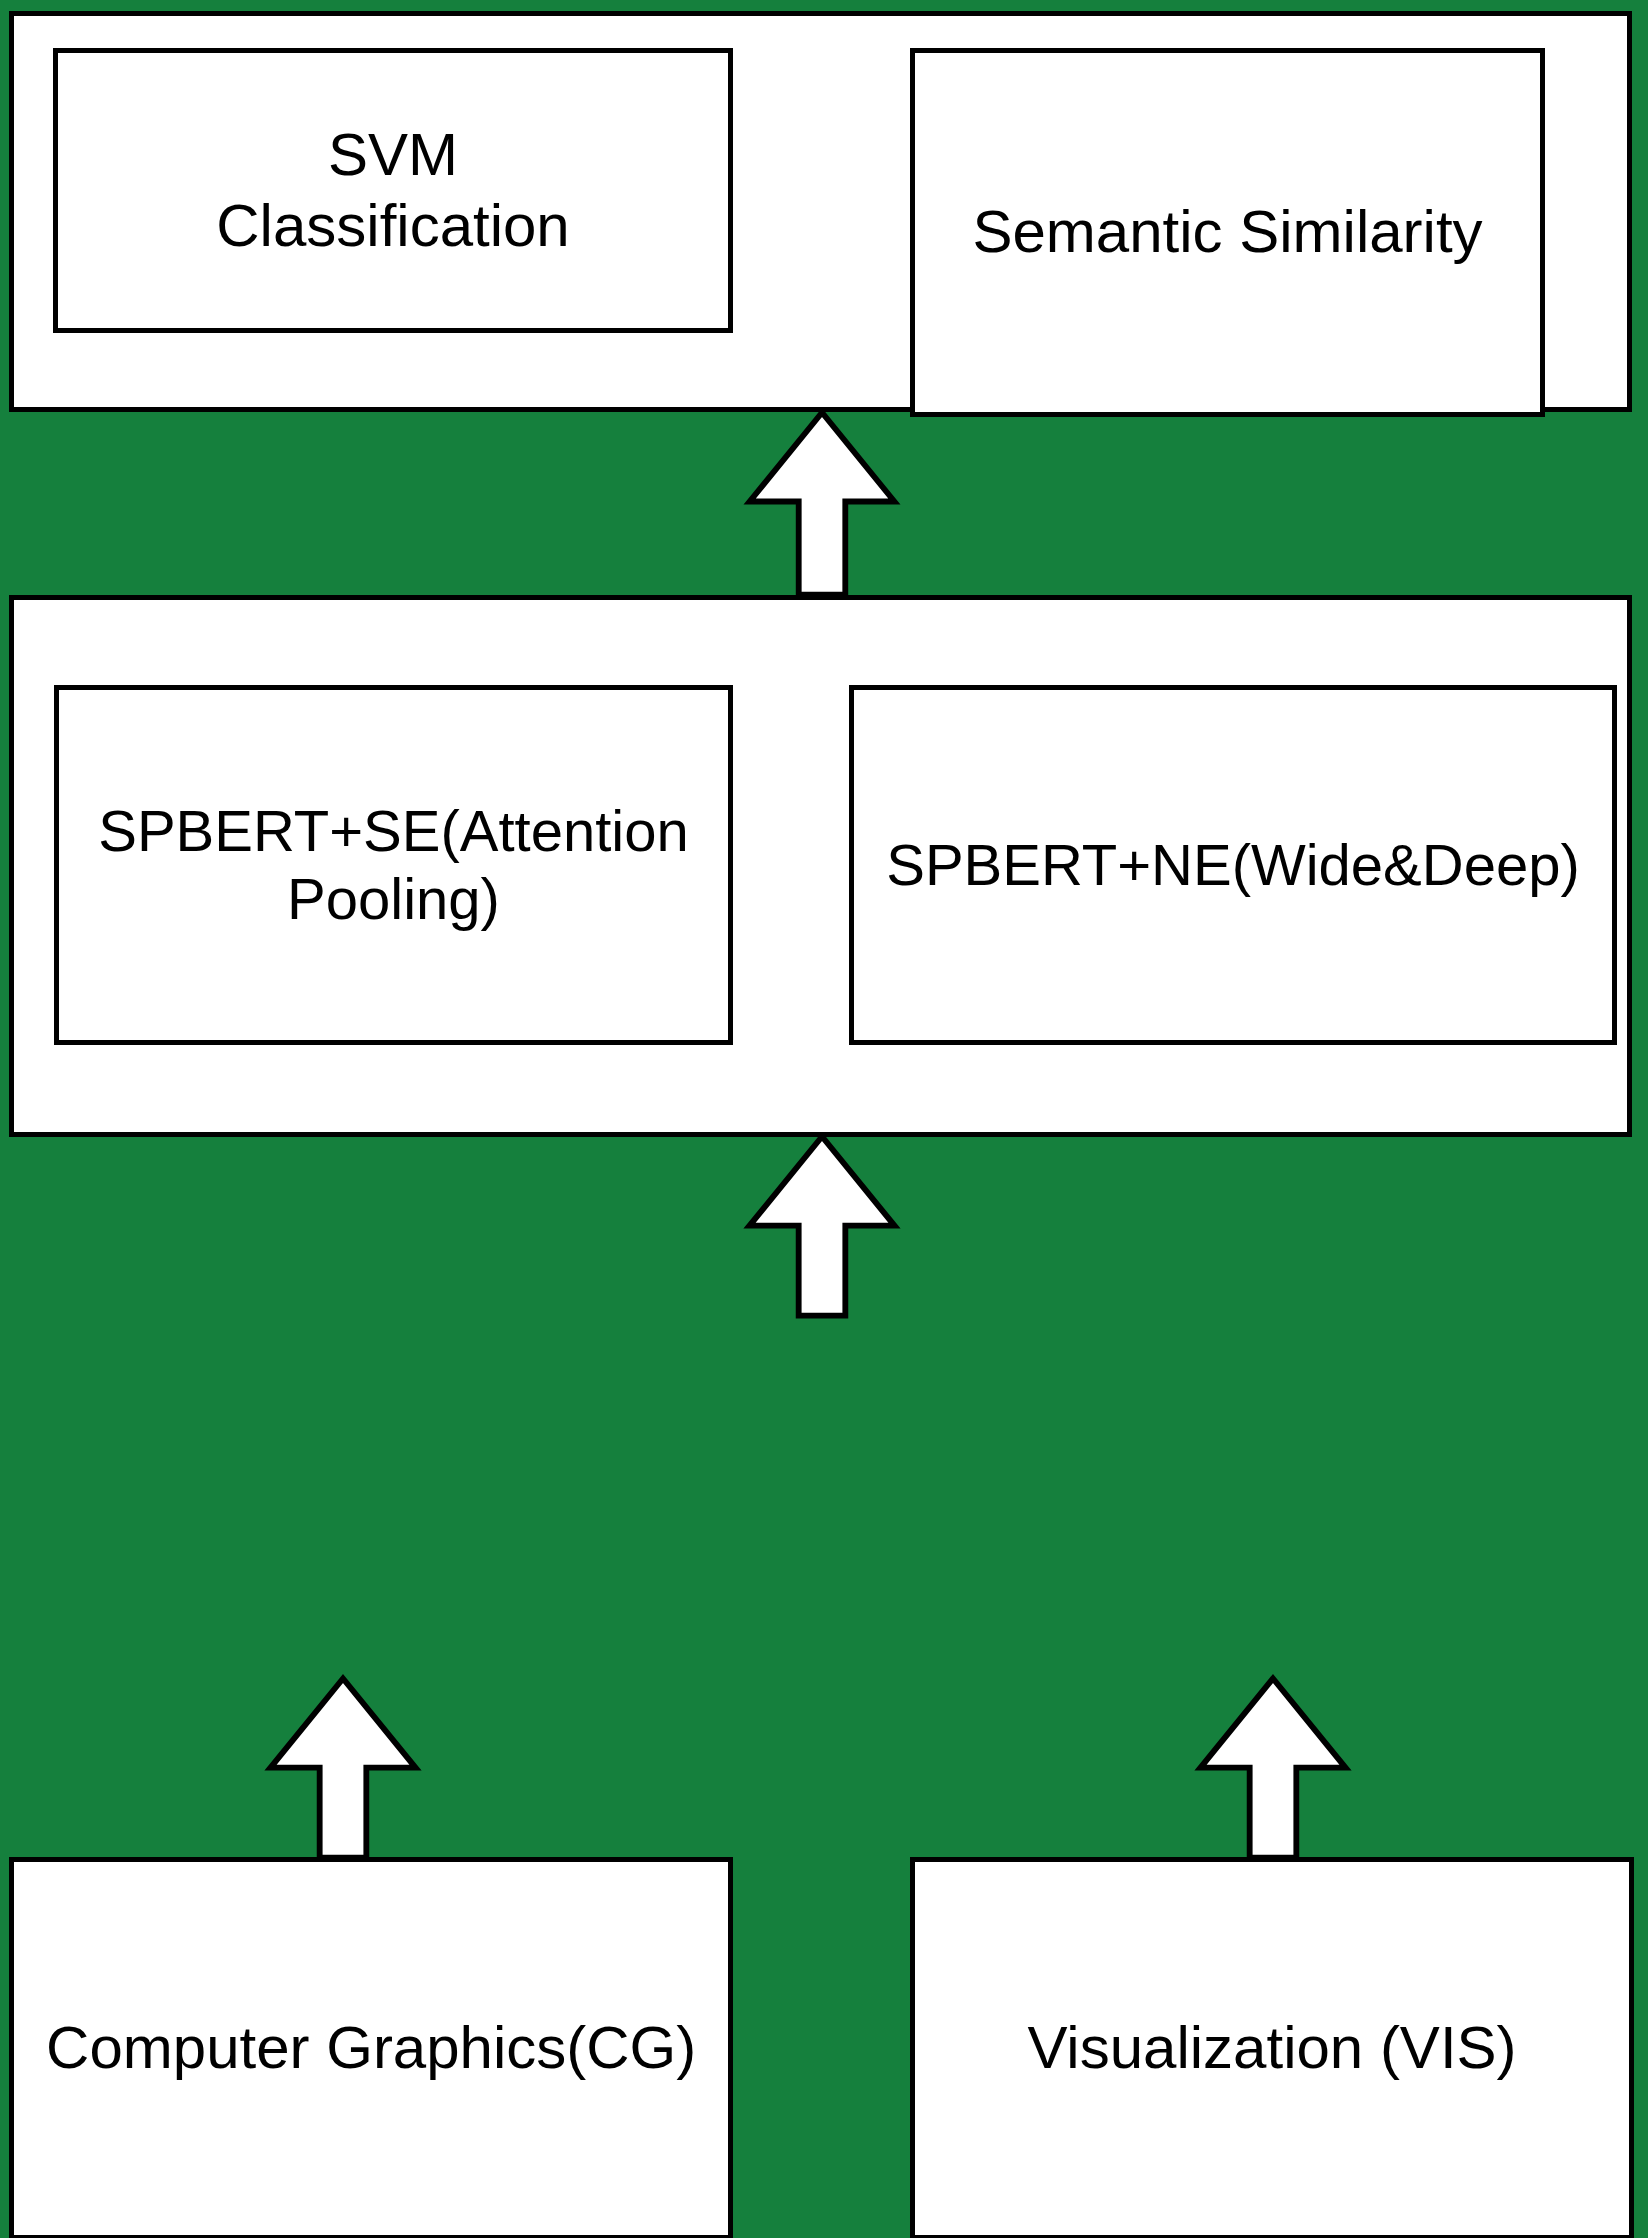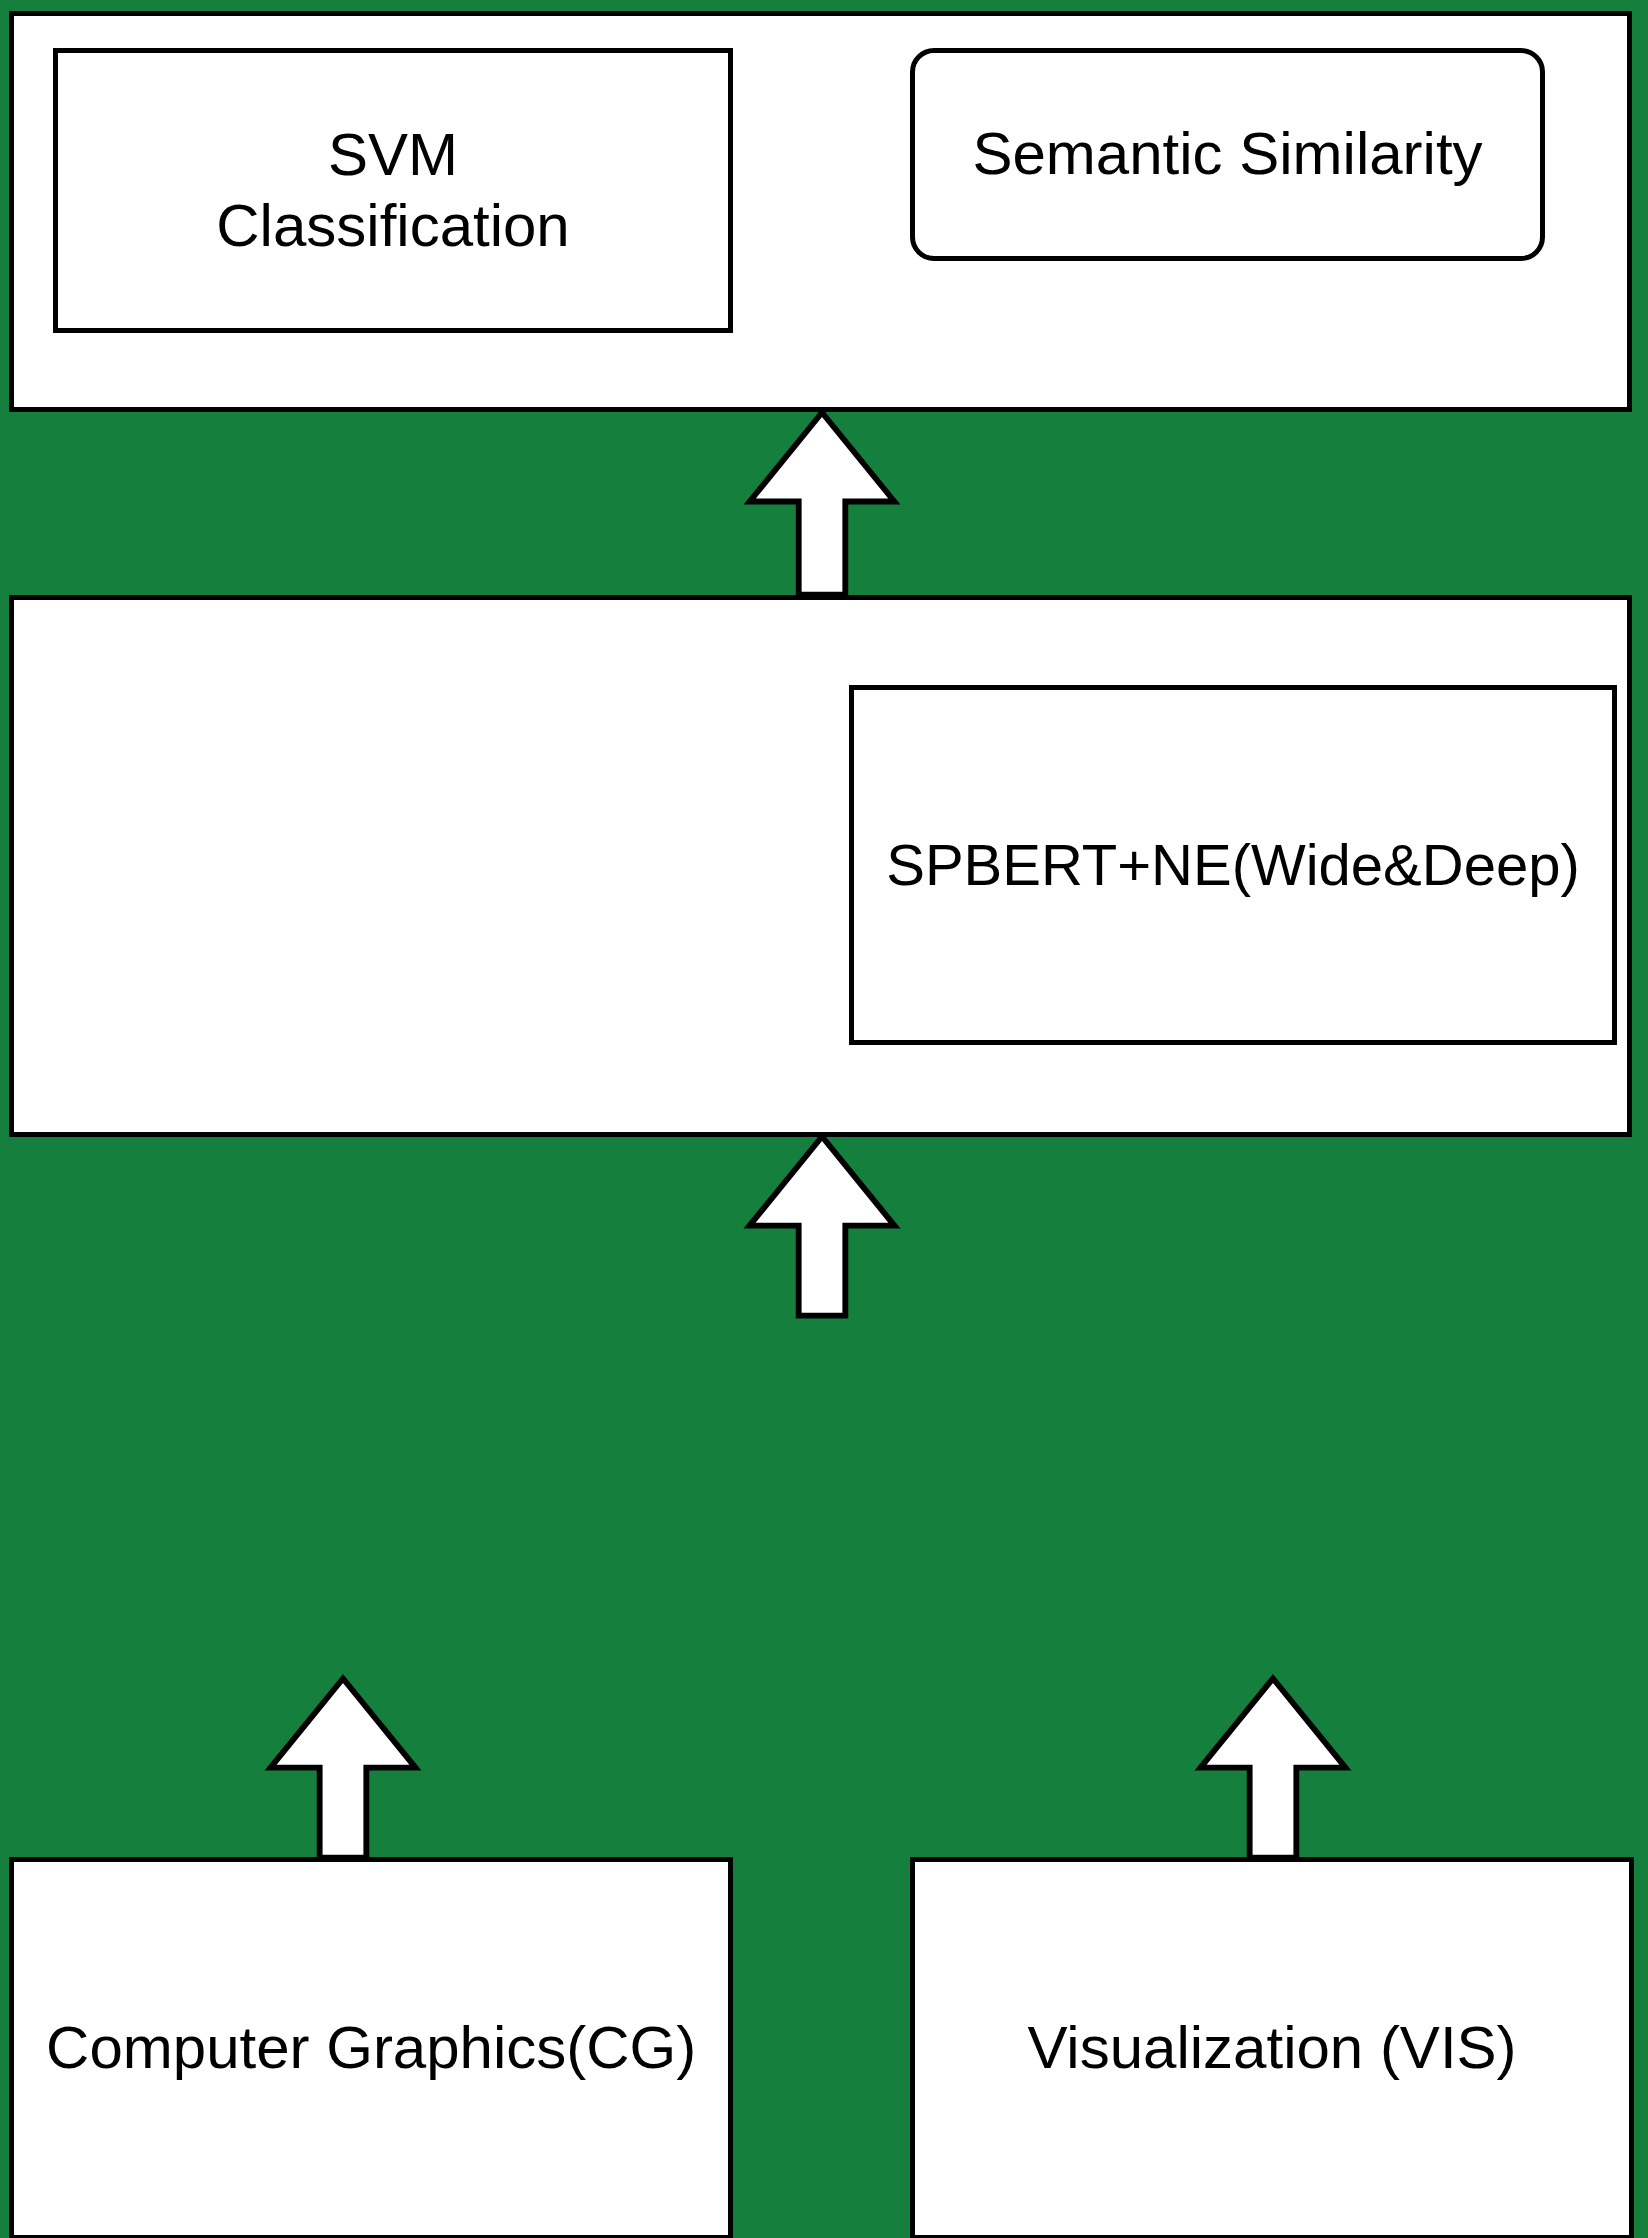--- a/index.html
+++ b/index.html
@@ -54,32 +54,35 @@
 
 <div id="canvas">
 
   <div class="box" style="left:9.2px; top:10.8px; width:1623px; height:401px;"></div>
 
   <div class="inner-box" style="left:53px; top:48px; width:680px; height:285px;">
     <span class="label lbl-xl">SVM
 Classification</span>
   </div>
 
-  <div class="inner-box" style="left:910px; top:48px; width:635px; height:213px;border-radius:24px;">
+  <div class="inner-box" style="left:910px; top:48px; width:635px; height:369px;">
     <span class="label lbl-xl">Semantic Similarity</span>
   </div>
 
   <div class="arrow-wrap" style="left:747px; top:410px; width:150px; height:188px;">
     <svg width="150" height="188" viewBox="0 0 180 226">
       <polygon points="90,3 177,110 118,110 118,222 62,222 62,110 3,110" fill="#ffffff" stroke="#000000" stroke-width="7" stroke-linejoin="miter"></polygon>
     </svg>
   </div>
 
   <div class="box" style="left:9.2px; top:595px; width:1623px; height:542px;"></div>
 
+  <div class="inner-box" style="left:54px; top:685px; width:679px; height:360px;">
+    <span class="label lbl-lg">SPBERT+SE(Attention Pooling)</span>
+  </div>
 
   <div class="inner-box" style="left:821px; top:685px; width:768px; height:360px;margin-left:28px;">
     <span class="label lbl-lg">SPBERT+NE(Wide&amp;Deep)</span>
   </div>
 
   <div class="arrow-wrap" style="left:747px; top:1134px; width:150px; height:185px;">
     <svg width="150" height="185" viewBox="0 0 180 222">
       <polygon points="90,3 177,110 118,110 118,218 62,218 62,110 3,110" fill="#ffffff" stroke="#000000" stroke-width="7" stroke-linejoin="miter"></polygon>
     </svg>
   </div>

